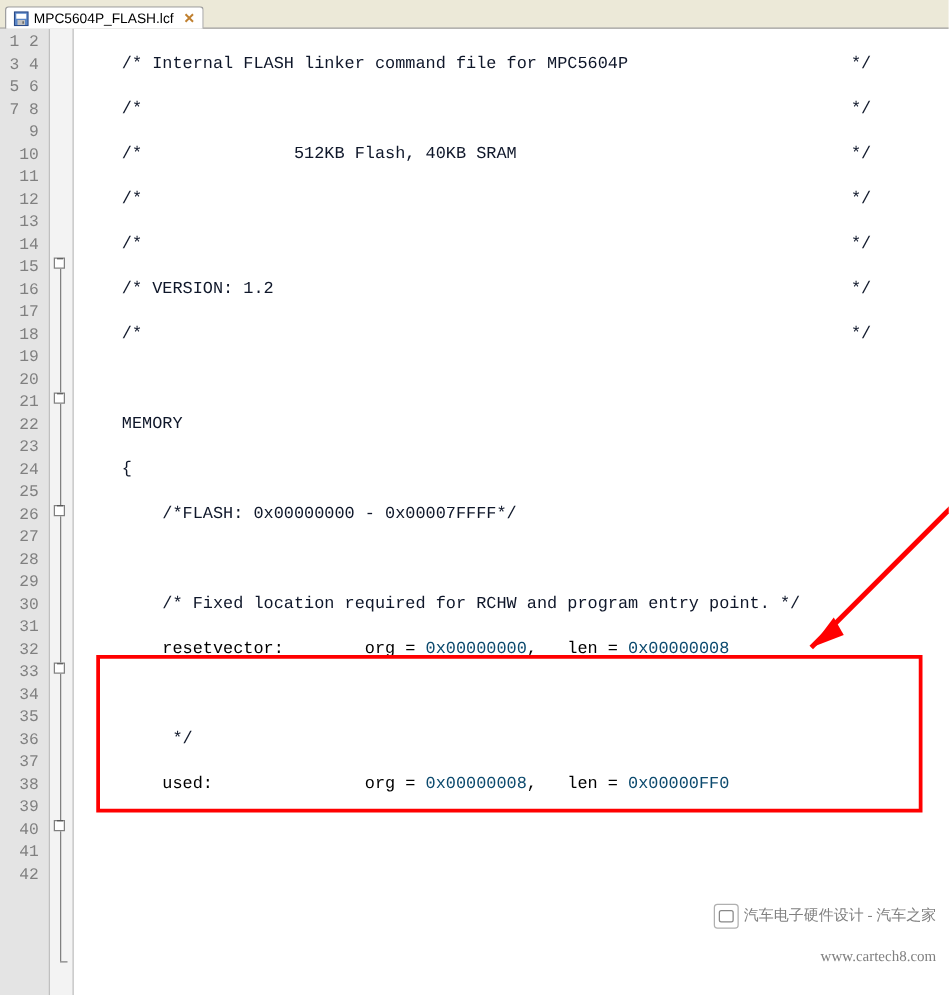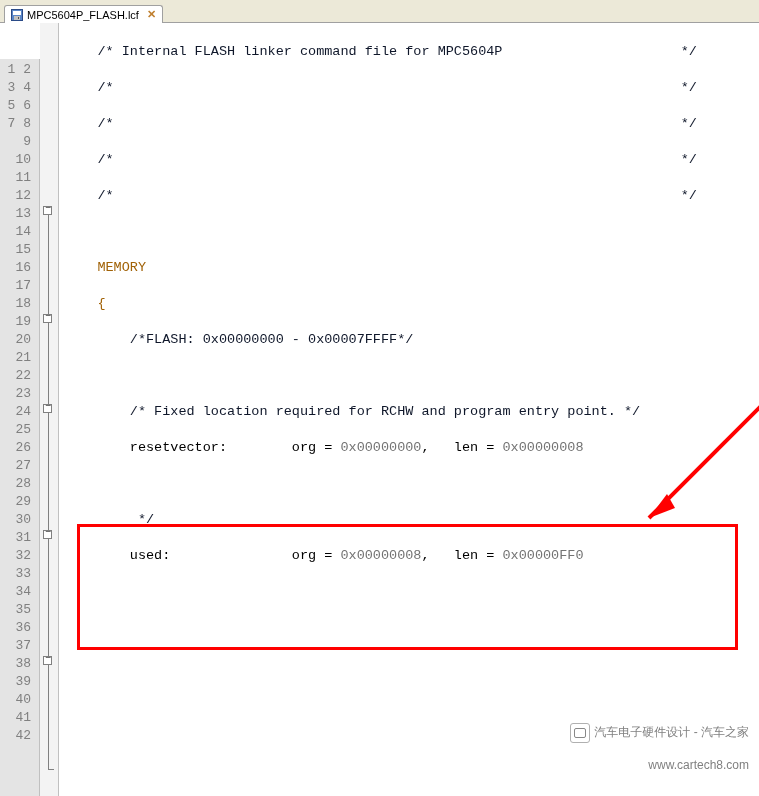--- a/index.html
+++ b/index.html
@@ -52,21 +52,20 @@
     width: 40px;
     background: #e4e4e4;
     border-right: 1px solid #c0c0c0;
     text-align: right;
     padding-right: 8px;
     box-sizing: border-box;
     color: #808080;
     font-size: 13px;
     line-height: 18px;
     padding-top: 2px;
-    margin-top: 36px;
   }
   .fold-col {
     width: 18px;
     background: #f3f3f3;
     border-right: 1px solid #c0c0c0;
     position: relative;
   }
   .fold-line {
     position: absolute;
     left: 8px;
@@ -100,36 +99,36 @@
   .code {
     flex: 1;
     white-space: pre;
     line-height: 18px;
     padding-top: 2px;
     position: relative;
     color: #000000;
   }
   .line { height: 18px; padding-left: 6px;}
   .cmt { color: #0f172a; }
-  .kw  { color: #a16207; }
-  .hex { color: #737373; }
+  .kw  { color: #0f172a; }
+  .hex { color: #0c4a6e; }
   .redbox {
     position: absolute;
     border: 3px solid #ff0000;
     pointer-events: none;
   }
   .arrow-svg {
     position: absolute;
     pointer-events: none;
   }
   .watermark {
     position: absolute;
     bottom: 8px;
     right: 10px;
-    font-family: Liberation Sans, sans-serif;
+    font-family: Liberation Serif, serif;
     font-size: 12px;
     color: #808080;
     text-align: right;
     line-height: 15px;
   }
   .wm-logo {
     display:inline-block;
     width:18px; height:18px;
     border:1px solid #b0b0b0;
     border-radius:3px;
@@ -216,22 +215,24 @@
     <div class="fold-box" style="top:291px;"></div>
     <div class="fold-box" style="top:381px;"></div>
     <div class="fold-box" style="top:507px;"></div>
     <div class="fold-box" style="top:633px;"></div>
     <div class="fold-end" style="top:746px;"></div>
   </div>
 
   <div class="code">
 <div class="line"><span class="cmt">    /* Internal FLASH linker command file for MPC5604P                      */</span></div>
 <div class="line"><span class="cmt">    /*                                                                      */</span></div>
-<div class="line"><span class="cmt">    /*                                                                      */</span></div>
-<div class="line"><span class="cmt">    /*                                                                      */</span></div>
+<div class="line"><span class="cmt">    /*               512KB Flash, 40KB SRAM                                 */</span></div>
+<div class="line"><span class="cmt">    /*                                                                      */</span></div>
+<div class="line"><span class="cmt">    /*                                                                      */</span></div>
+<div class="line"><span class="cmt">    /* VERSION: 1.2                                                         */</span></div>
 <div class="line"><span class="cmt">    /*                                                                      */</span></div>
 <div class="line"><span></span></div>
 <div class="line"><span class="kw">    MEMORY</span></div>
 <div class="line"><span class="kw">    {</span></div>
 <div class="line"><span class="cmt">        /*FLASH: 0x00000000 - 0x00007FFFF*/</span></div>
 <div class="line"><span></span></div>
 <div class="line"><span class="cmt">        /* Fixed location required for RCHW and program entry point. */</span></div>
 <div class="line"><span>        resetvector:        org = </span><span class="hex">0x00000000</span><span>,   len = </span><span class="hex">0x00000008</span></div>
 <div class="line"><span></span></div>
 <div class="line"><span class="cmt">         */</span></div>

